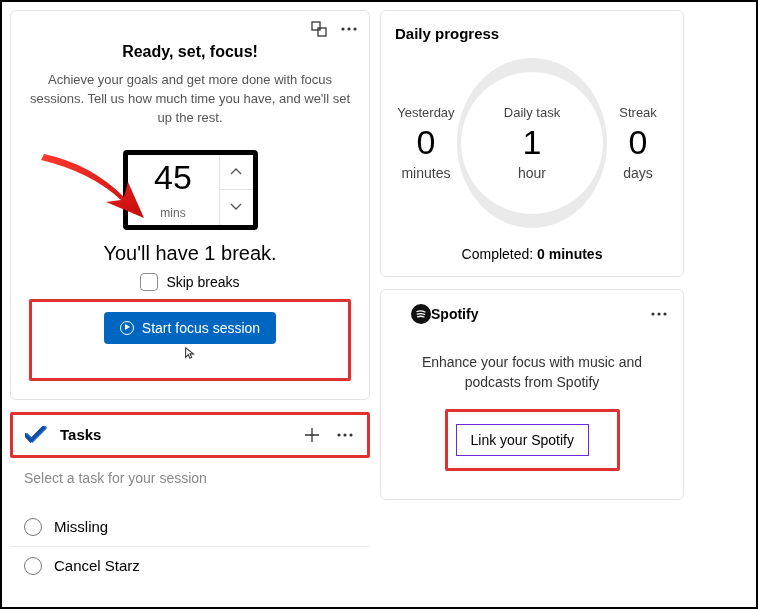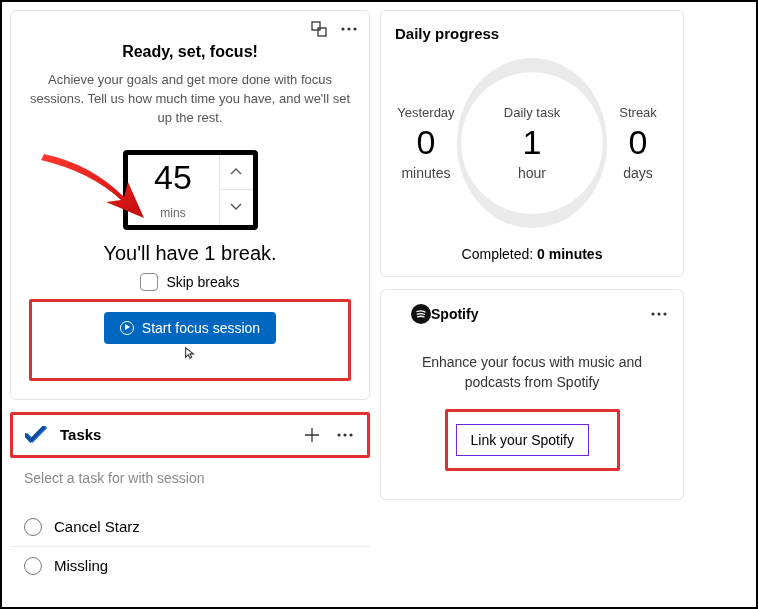--- a/index.html
+++ b/index.html
@@ -138,29 +138,29 @@
         </div>
         <div class="ic-btn">
           <svg width="16" height="4" fill="#333">
               <circle cx="2" cy="2" r="1.6"></circle>
               <circle cx="8" cy="2" r="1.6"></circle>
               <circle cx="14" cy="2" r="1.6"></circle>
             </svg>
         </div>
       </div>
     </div>
-    <div class="task-sub">Select a task for with session</div>
+    <div class="task-sub">Select a task for your session</div>
     <div>
       <div class="task-item">
         <div class="radio"></div>
-        <span>Cancel Starz</span>
+        <span>Missling</span>
       </div>
       <div class="task-item">
         <div class="radio"></div>
-        <span>Missling</span>
+        <span>Cancel Starz</span>
       </div>
     </div>
   </div>
 
   <div class="right">
 
     <div class="card">
       <div class="prog-head">Daily progress</div>
       <div class="prog-body">
         <div class="stat">

